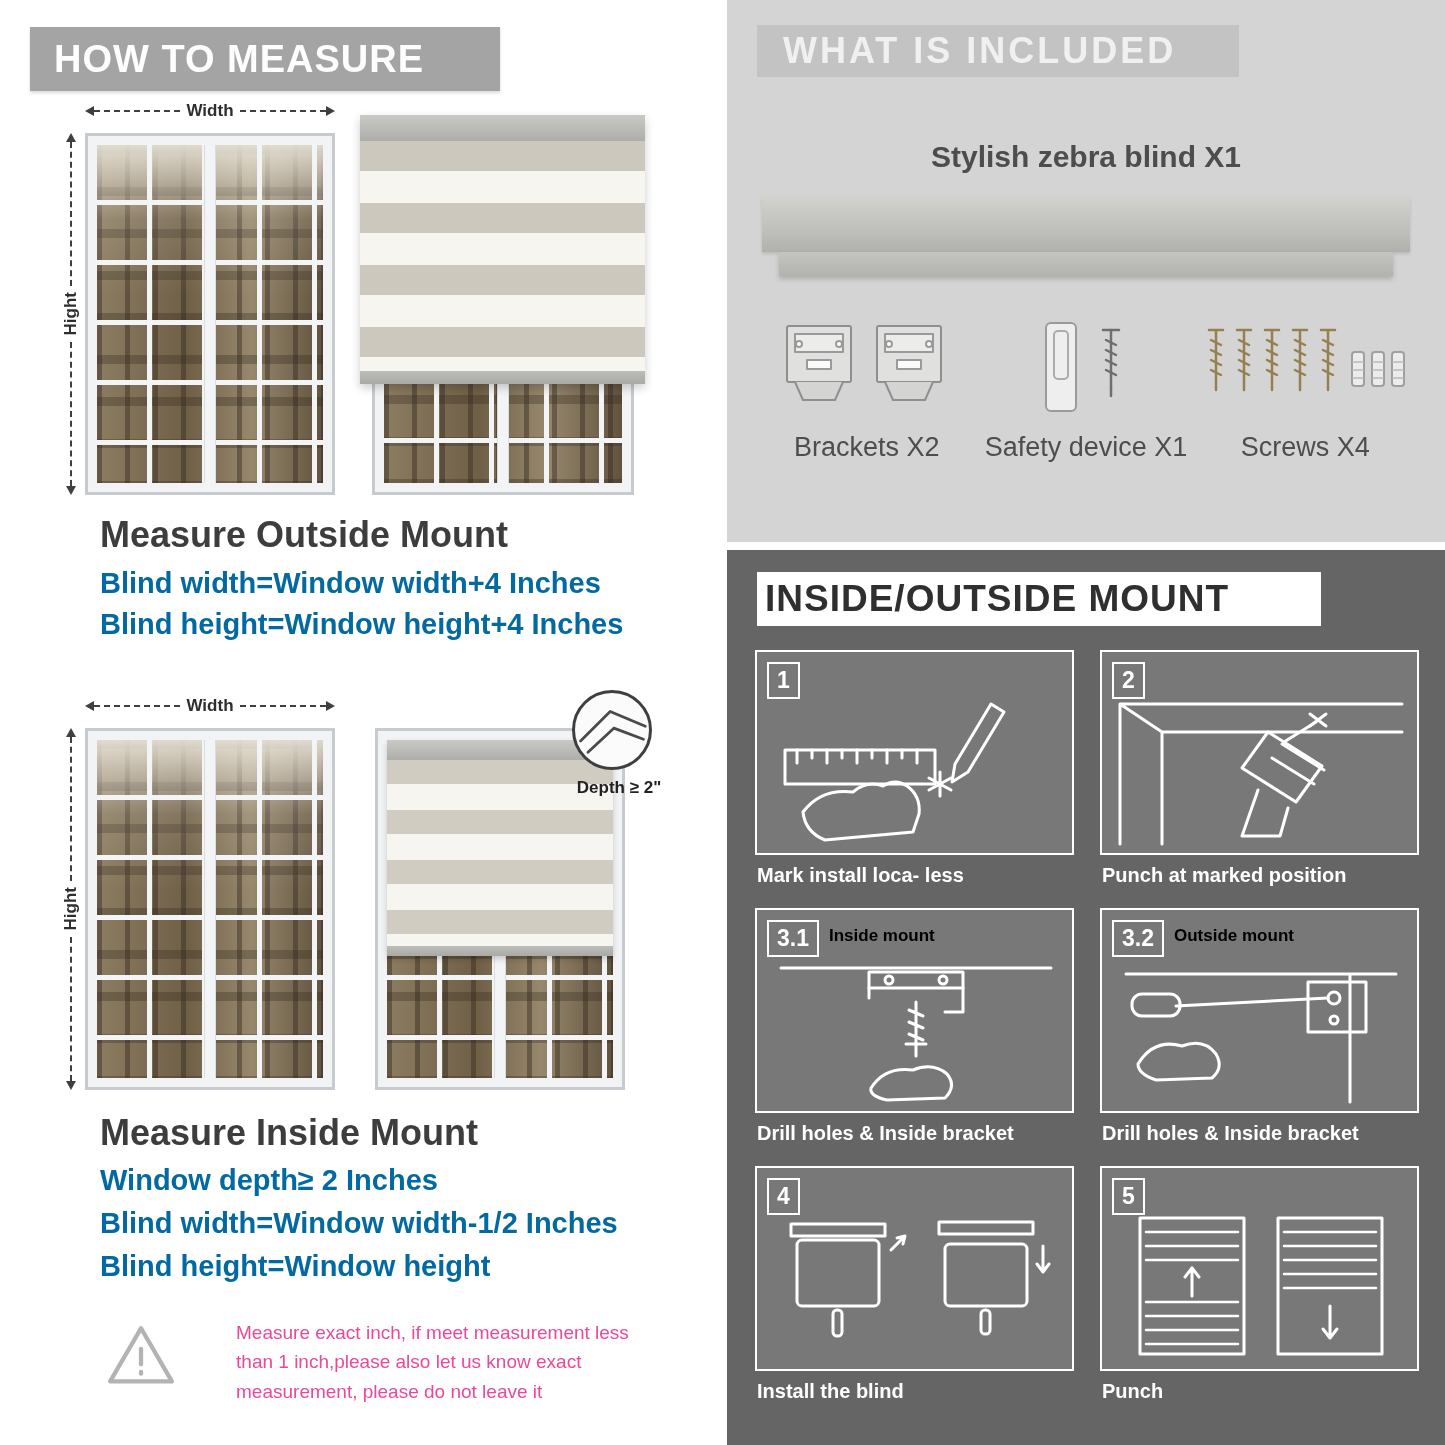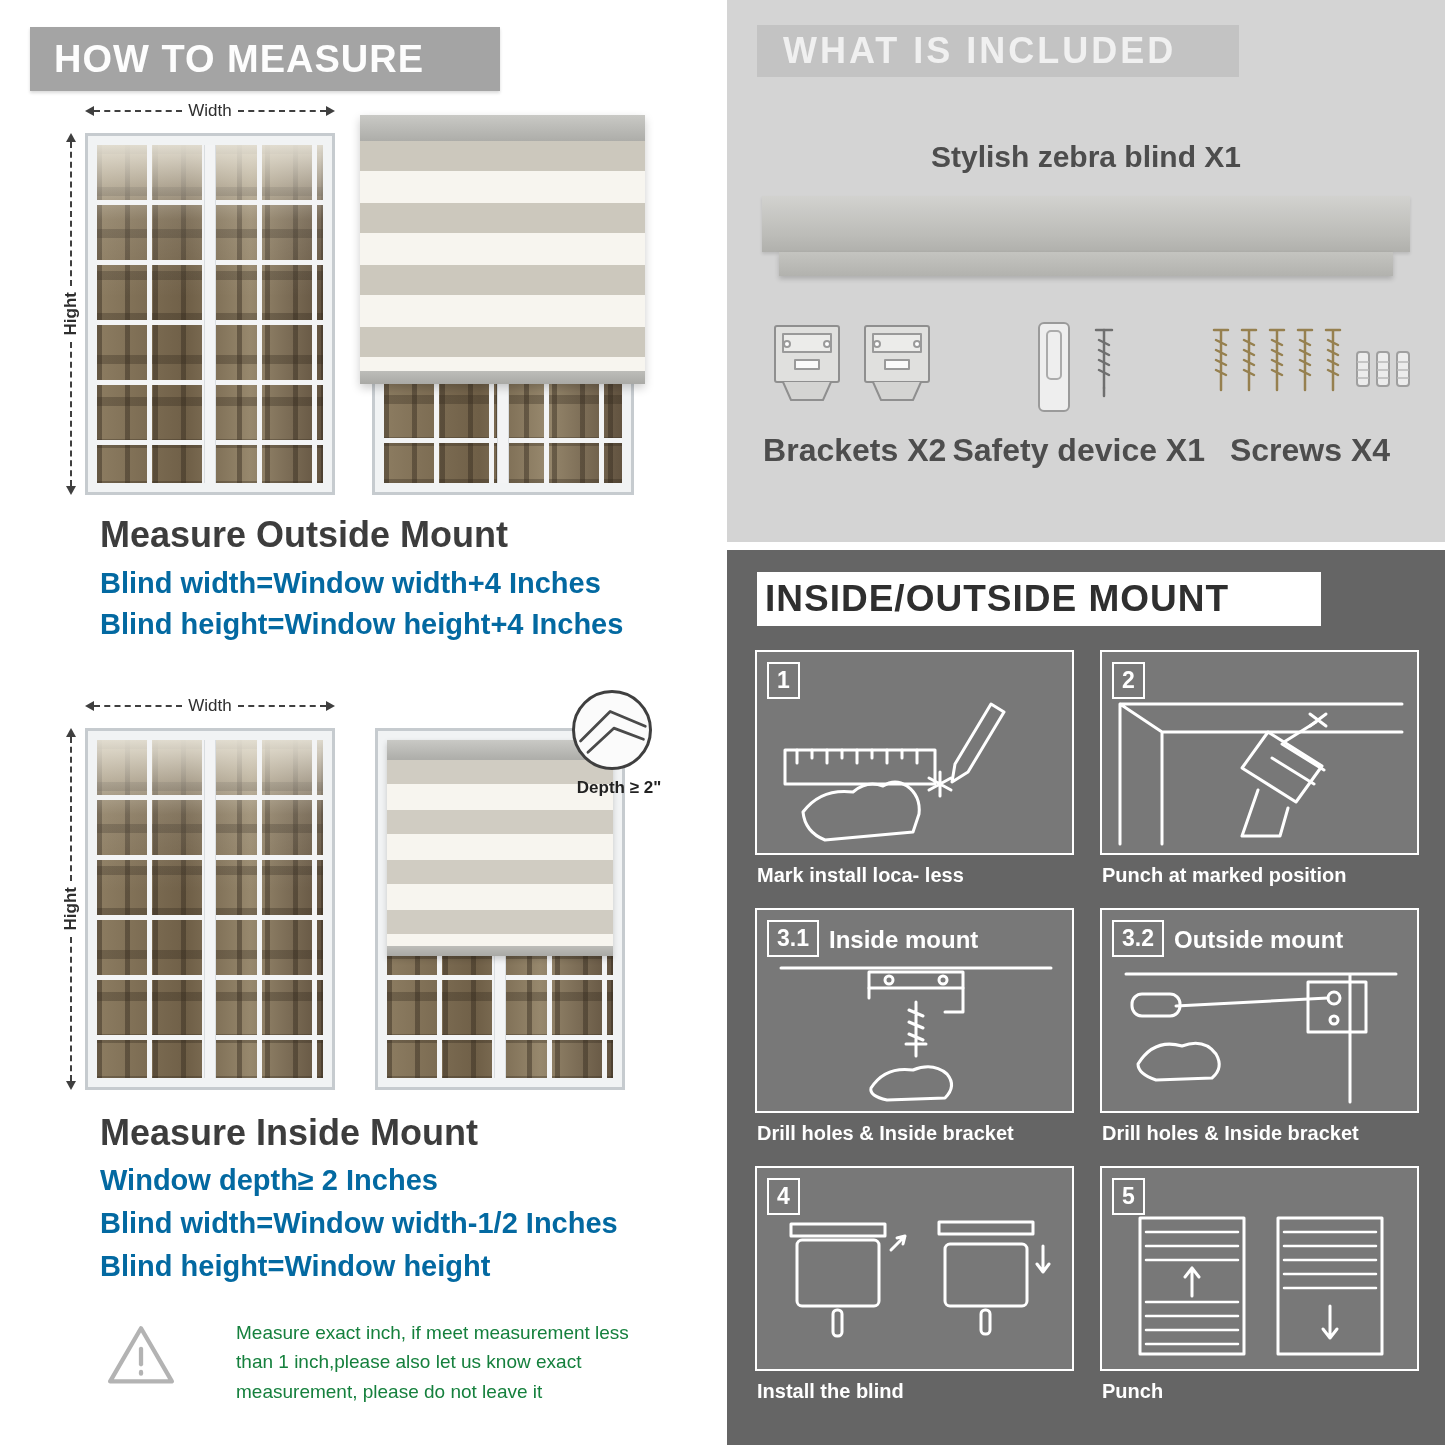--- a/index.html
+++ b/index.html
@@ -49,57 +49,57 @@
   #in-blind .rail-top{height:20px;}
   #in-blind .stripes{height:186px;background:repeating-linear-gradient(180deg,#d0ccc2 0 24px,#f7f5ef 24px 50px);}
   #in-blind .rail-bot{height:10px;}
 
   
   .arrow-h{position:absolute;display:flex;align-items:center;height:16px;}
   .ah-line{flex:1;height:0;border-top:2px dashed #3f3f3f;}
   .ah-head{width:0;height:0;border:5px solid transparent;}
   .ah-left{border-right:9px solid #3f3f3f;border-left:none;}
   .ah-right{border-left:9px solid #3f3f3f;border-right:none;}
-  .ah-label{font-size:17px;font-weight:normal;color:#2e2e2e;padding:0 6px;white-space:nowrap;}
+  .ah-label{font-size:17px;font-weight:bold;color:#2e2e2e;padding:0 6px;white-space:nowrap;}
   .arrow-v{position:absolute;display:flex;flex-direction:column;align-items:center;width:18px;}
   .av-line{flex:1;width:0;border-left:2px dashed #3f3f3f;}
   .av-head{width:0;height:0;border:5px solid transparent;}
   .av-up{border-bottom:9px solid #3f3f3f;border-top:none;}
   .av-down{border-top:9px solid #3f3f3f;border-bottom:none;}
   .av-label{writing-mode:vertical-rl;transform:rotate(180deg);font-size:17px;font-weight:bold;color:#2e2e2e;padding:6px 0;}
 
   
   .depth{position:absolute;left:498px;top:0;width:122px;}
   .depth-circle{width:80px;height:80px;margin-left:14px;border-radius:50%;border:3px solid #3f3f3f;background:#fbfbfb;overflow:hidden;}
   .depth-label{margin-top:8px;font-size:17px;font-weight:bold;color:#222;text-align:center;}
 
   
   .sec-title{position:absolute;left:100px;font-size:36px;font-weight:bold;color:#3d3d3d;}
   .sec-line{position:absolute;left:100px;font-size:29px;font-weight:bold;color:#0369a1;}
 
   #warning{position:absolute;left:105px;top:1318px;width:530px;display:flex;gap:20px;align-items:flex-start;}
-  #warning p{font-size:19px;line-height:1.55;color:#15803d;width:432px;margin-left:39px;}
+  #warning p{font-size:19px;line-height:1.55;color:#ec4899;width:432px;margin-left:39px;}
 
   
   #inc{position:absolute;left:727px;top:0;width:718px;height:542px;background:#d4d4d4;}
   #inc-name{position:absolute;left:0;right:0;top:140px;text-align:center;font-size:30px;font-weight:bold;color:#4d4d4d;}
   #rail{position:absolute;left:35px;top:196px;width:648px;height:56px;background:linear-gradient(180deg,#d2d2cf 0%,#bcbcb8 70%,#b0b0ac 100%);box-shadow:0 2px 3px rgba(0,0,0,.12);}
   #rail-lip{position:absolute;left:52px;top:252px;width:614px;height:24px;background:linear-gradient(180deg,#c4c4c0,#b2b2ae);box-shadow:0 3px 5px rgba(0,0,0,.18);}
   #parts{position:absolute;left:30px;top:318px;width:658px;display:flex;}
   .part{flex:1;display:flex;flex-direction:column;align-items:center;justify-content:flex-end;gap:14px;}
-  .part-label{font-size:32px;font-weight:bold;color:#4d4d4d;white-space:nowrap;text-align:right;}
+  .part-label{font-size:27px;font-weight:normal;color:#4d4d4d;white-space:nowrap;text-align:right;}
   .part svg{display:block;}
 
   
   #mnt{position:absolute;left:727px;top:550px;width:718px;height:895px;background:#656565;}
   #steps{position:absolute;left:28px;top:100px;width:664px;display:grid;grid-template-columns:319px 319px;column-gap:26px;}
   .step{display:flex;flex-direction:column;}
   .panel{position:relative;height:205px;background:#787878;border:2px solid #fff;}
   .badge{position:absolute;top:10px;left:10px;border:2px solid #fff;color:#fff;font-weight:bold;font-size:23px;line-height:1;padding:5px 8px;}
-  .step-title{position:absolute;top:16px;left:72px;color:#ffffff;font-size:24px;font-weight:bold;}
+  .step-title{position:absolute;top:16px;left:72px;color:#000000;font-size:17px;font-weight:bold;}
   .caption{color:#fff;font-size:20px;font-weight:bold;margin:9px 0 20px 2px;min-height:24px;}
   .panel svg{position:absolute;left:10px;top:42px;width:298px;height:155px;}
 </style>
 </head>
 <body>
 
 <div class="page">
 
   <div class="banner" id="htm-banner">
     <span>HOW TO MEASURE</span>

